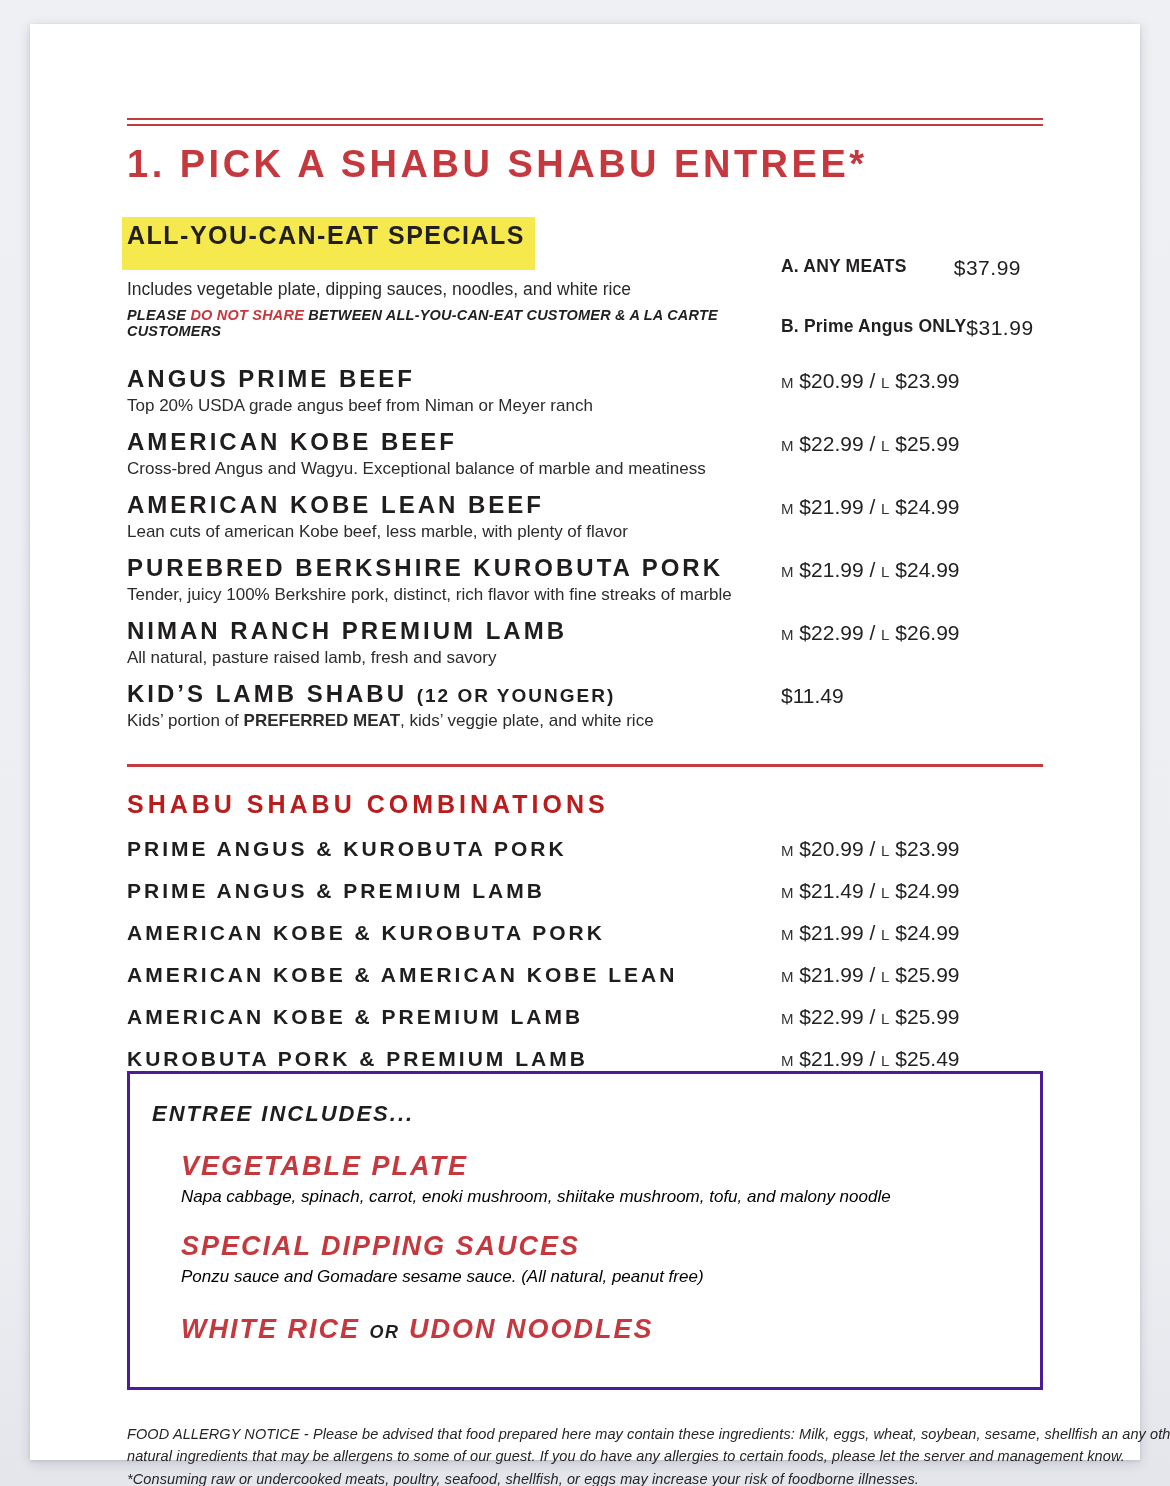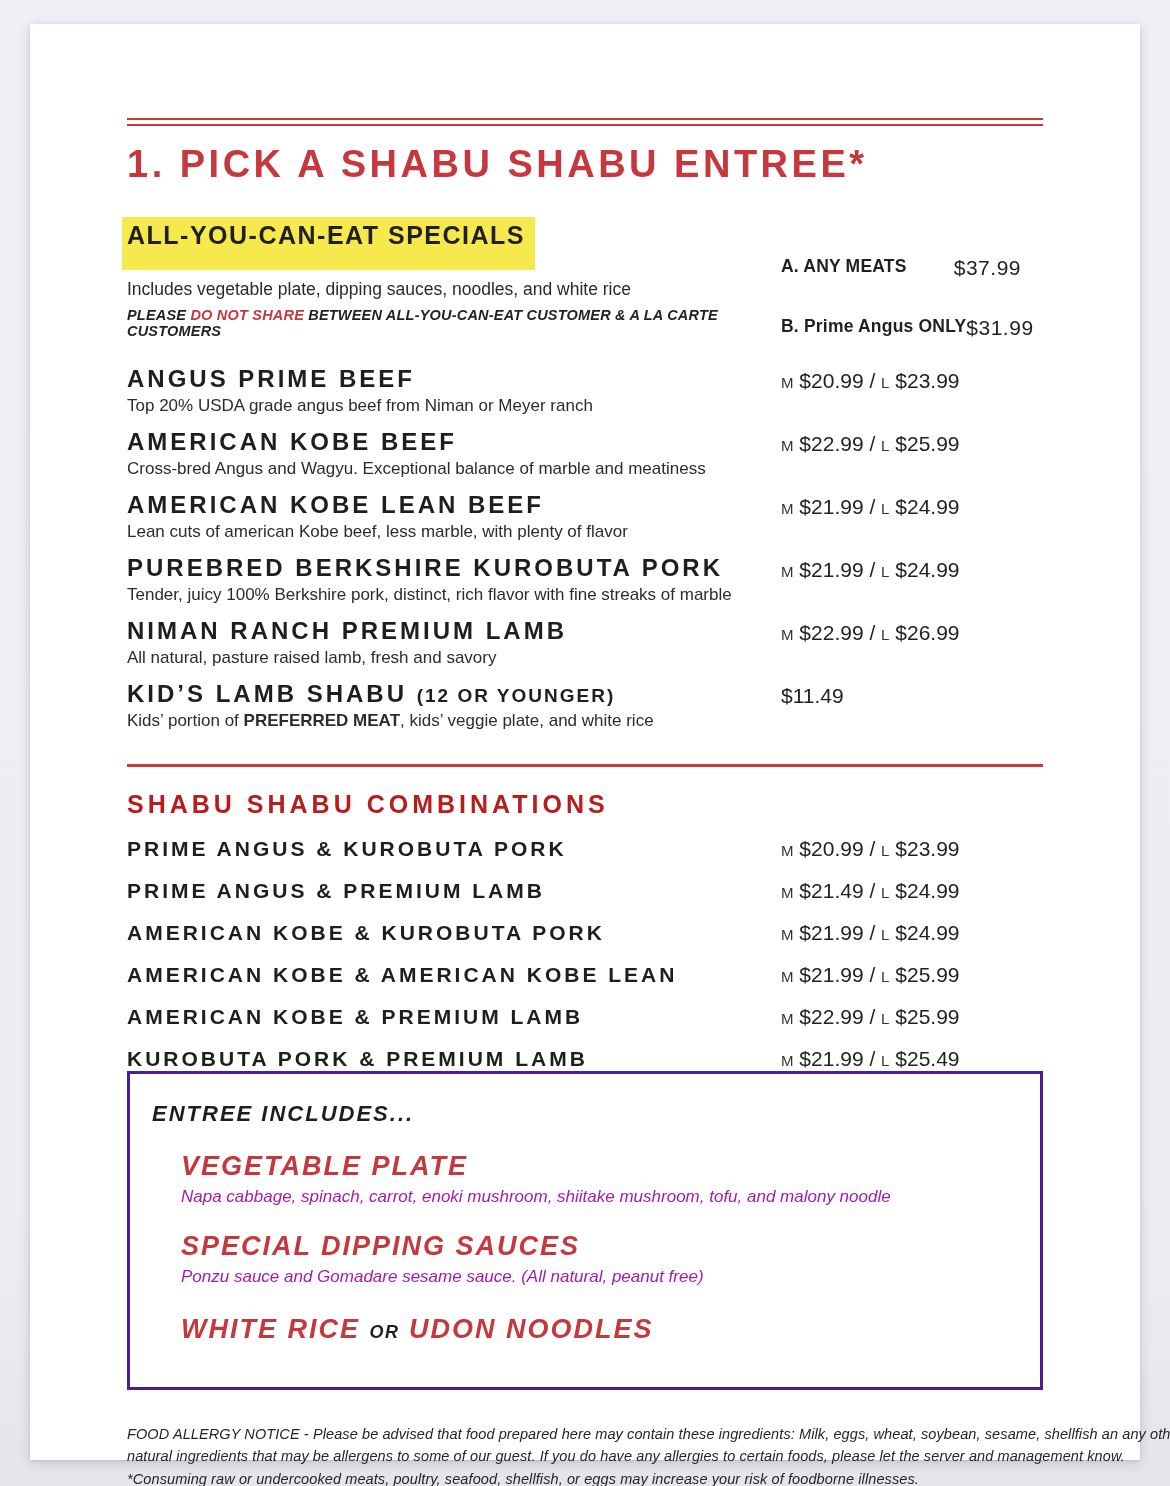--- a/index.html
+++ b/index.html
@@ -64,21 +64,21 @@
   .combo-name { flex:1; min-width:0; font-size:21px; font-weight:bold; letter-spacing:3px; color:#1f1d1e; }
 
   .box {
     border:3px solid #4c1d95;
     padding:27px 24px 42px 22px;
     font-style:italic;
   }
   .box-title { font-size:22px; font-weight:bold; letter-spacing:2px; color:#1f1d1e; }
   .box-item { margin-left:29px; margin-top:24px; }
   .box-item-name { color:#c5383e; font-size:27px; font-weight:bold; letter-spacing:2px; }
-  .box-desc { font-size:17px; margin-top:5px; color:#a21caf; }
+  .box-desc { font-size:17px; margin-top:5px; color:#000000; }
   .rice-line { margin-left:29px; margin-top:27px; font-size:27px; font-weight:bold; letter-spacing:2px; color:#c5383e; }
   .rice-line .or { font-size:18px; color:#1f1d1e; letter-spacing:1.5px; }
 
   .footer { margin-top:33px; font-size:14.5px; font-style:italic; line-height:1.55; color:#262425; letter-spacing:0.1px; }
   .footer div { white-space:nowrap; }
 </style>
 </head>
 <body>
 
 <div class="page">

